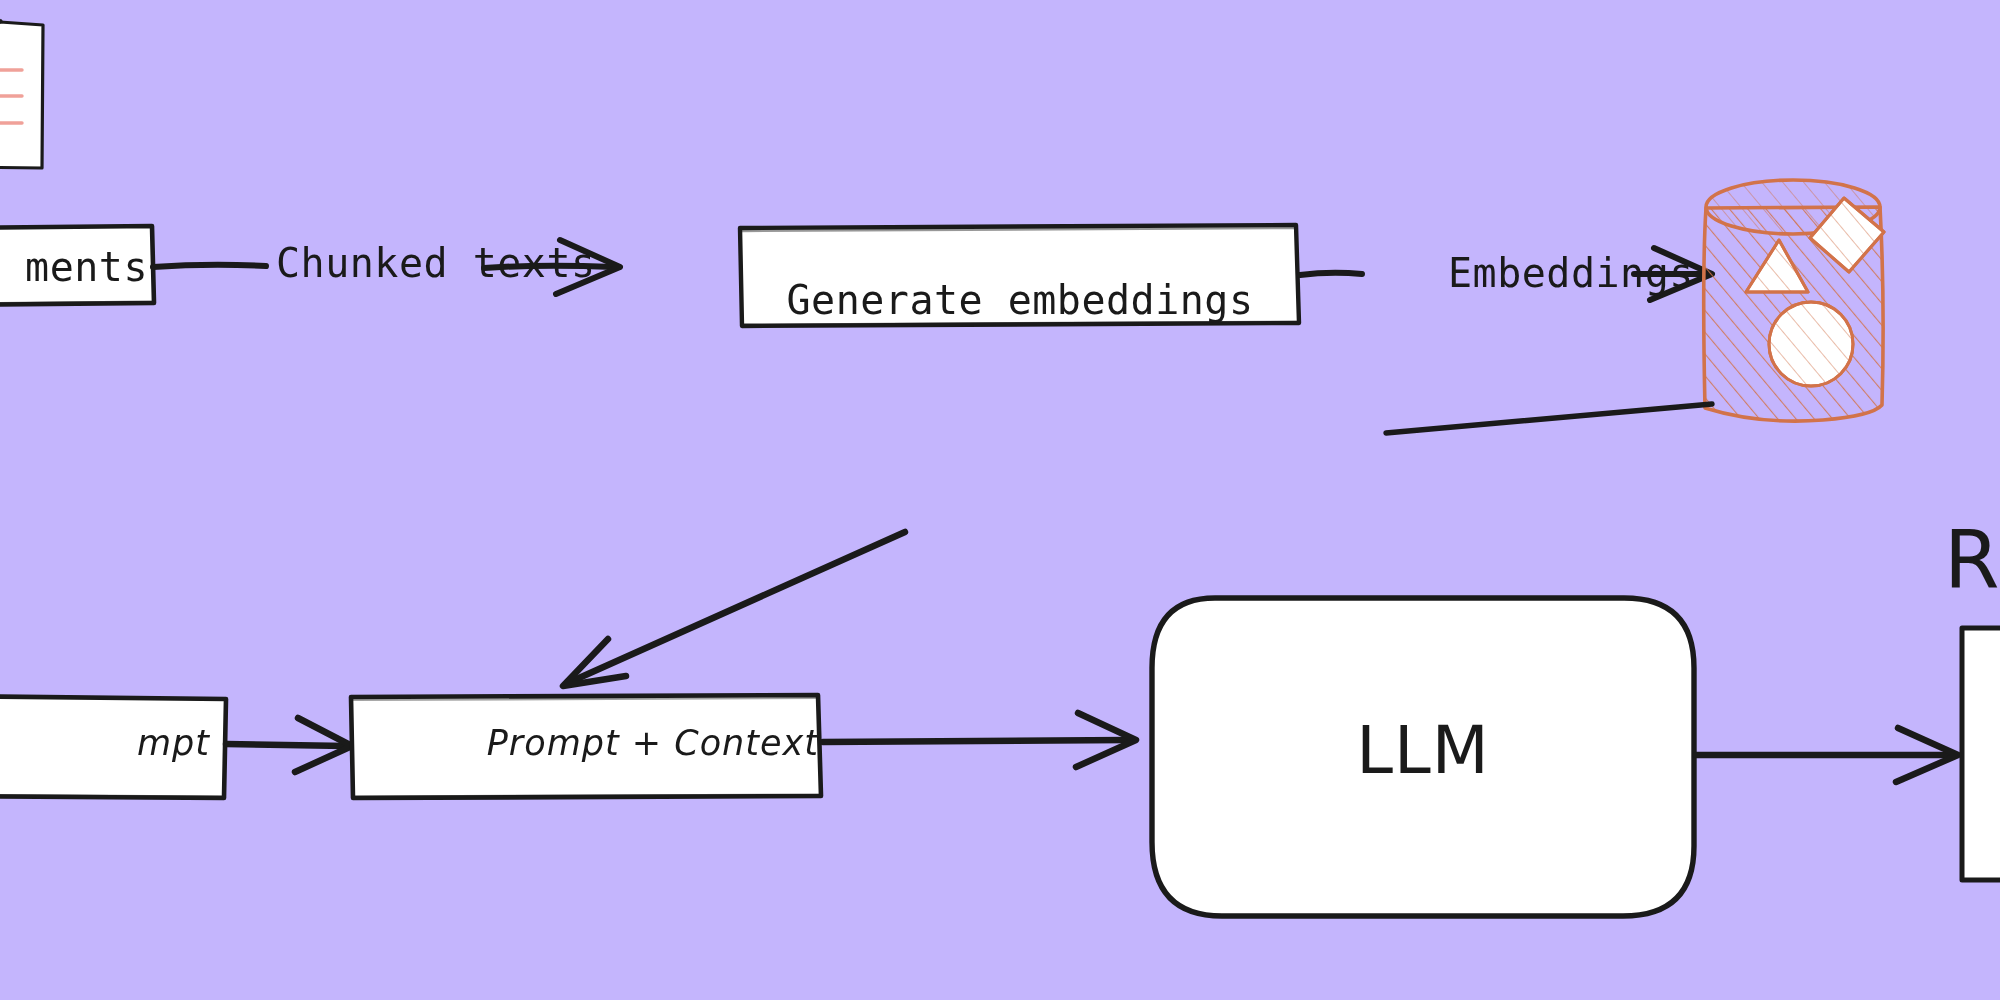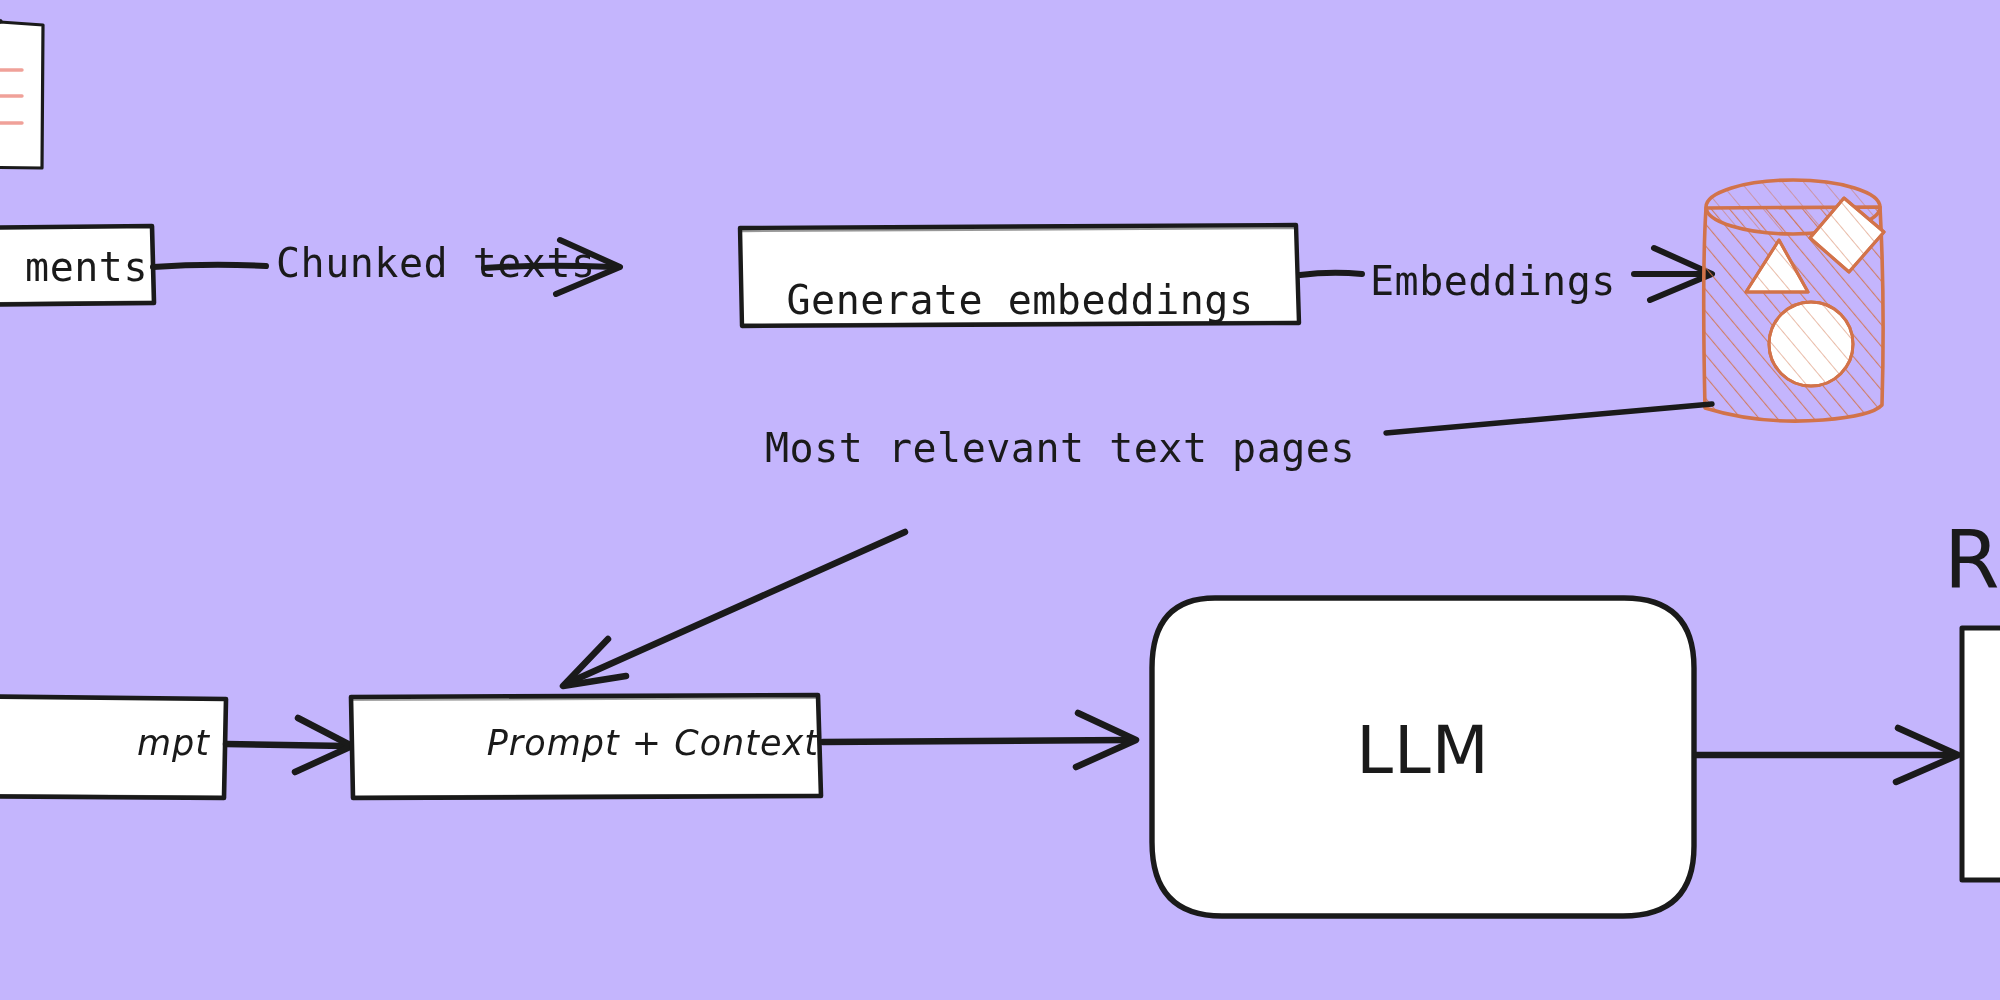--- a/index.html
+++ b/index.html
@@ -174,24 +174,23 @@
       <path d="M 1962 628 L 2060 628 L 2060 880 L 1962 880 Z" fill="#ffffff" stroke="#1a1a1a" stroke-width="5" stroke-linejoin="round"></path>
     </g>
   </svg>
 
   <div class="txt mono" style="left:-20px; top:244px; width:168px; text-align:right;">ments</div>
 
   <div class="txt mono" style="left:276px; top:240px;">Chunked texts</div>
 
   <div class="txt mono" style="left:740px; top:253px; width:560px; text-align:center;margin-top:24px;">Generate embeddings</div>
 
-  <div class="txt mono" style="left:1370px; top:250px;margin-top:8px;">Embeddings</div>
+  <div class="txt mono" style="left:1448px; top:250px;">Embeddings</div>
 
 
-  <div class="txt mono" style="left:760px; top:425px; width:600px; text-align:center;">Most relevant text pages</div>
 
 
   <div class="txt hand" style="left:-40px; top:723px; width:250px; text-align:right;">mpt</div>
 
   <div class="txt hand" style="left:353px; top:723px; width:466px; text-align:right;">Prompt + Context</div>
 
   <div class="txt big-sans" style="left:1152px; top:713px; width:542px; text-align:center;">LLM</div>
 
   <div class="txt huge-sans" style="left:1944px; top:515px;">R</div>
 

